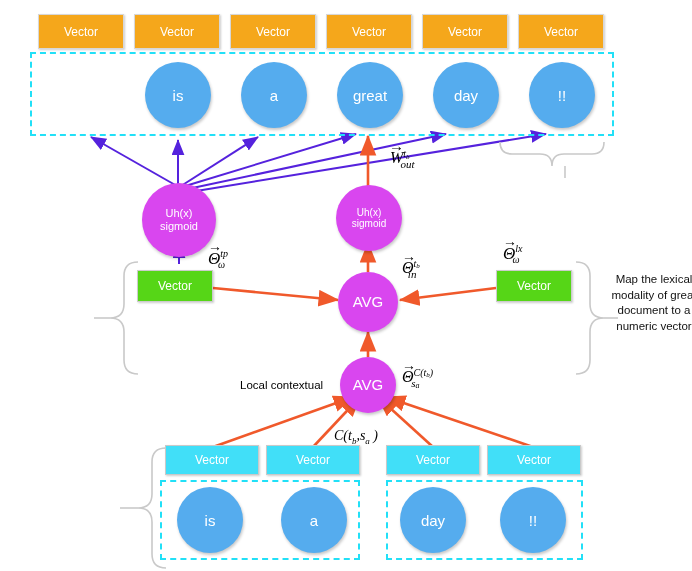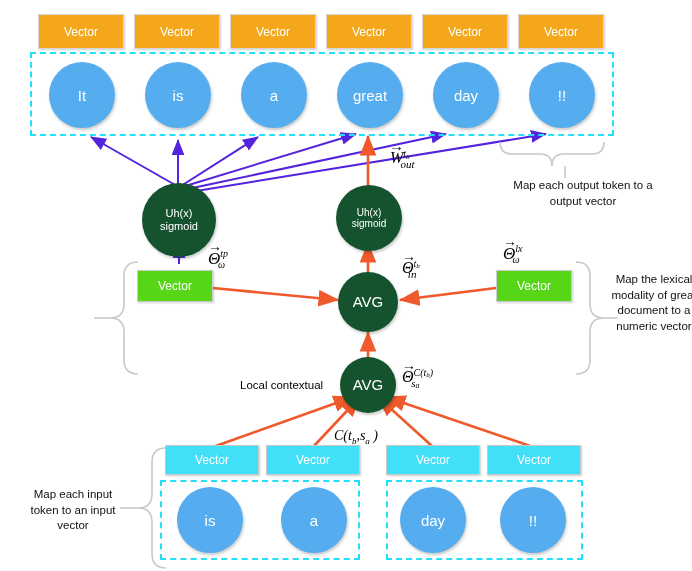--- a/index.html
+++ b/index.html
@@ -16,21 +16,21 @@
               box-shadow:1px 1px 2px rgba(0,0,0,.20);}
   
   .vec-green{background:#56D617;border:1px solid #cccccc;font-size:12px;
              box-shadow:1px 1px 2px rgba(0,0,0,.20);}
   
   .vec-cyan{background:#41DFF8;border:1px solid #c9c9c9;font-size:12px;
             box-shadow:1px 1px 2px rgba(0,0,0,.20);}
 
   .token{border-radius:50%;background:#55ACEE;font-size:15px;
          box-shadow:1px 2px 3px rgba(0,0,0,.22);}
-  .redcircle{border-radius:50%;background:#14532d;font-size:11px;line-height:1.15;
+  .redcircle{border-radius:50%;background:#d946ef;font-size:11px;line-height:1.15;
              box-shadow:1px 2px 3px rgba(0,0,0,.22);}
   .redcircle.avg{font-size:15px;}
   .graycircle{border-radius:50%;background:#757575;font-size:13px;
               box-shadow:1px 2px 3px rgba(0,0,0,.22);}
 
   .dashbox{position:absolute;border:2px dashed #22E0F7;box-sizing:border-box;}
 
   .caption{position:absolute;color:#111111;font-size:11.5px;line-height:1.35;
            text-align:center;}
   .mathlbl{position:absolute;color:#000000;font-family:"Liberation Serif", serif;
@@ -100,28 +100,26 @@
 
   <div class="dashbox" style="left:22px;top:52px;width:584px;height:84px;"></div>
 
   <div class="node vec-orange" style="left:30px;top:14px;width:86px;height:35px;">Vector</div>
   <div class="node vec-orange" style="left:126px;top:14px;width:86px;height:35px;">Vector</div>
   <div class="node vec-orange" style="left:222px;top:14px;width:86px;height:35px;">Vector</div>
   <div class="node vec-orange" style="left:318px;top:14px;width:86px;height:35px;">Vector</div>
   <div class="node vec-orange" style="left:414px;top:14px;width:86px;height:35px;">Vector</div>
   <div class="node vec-orange" style="left:510px;top:14px;width:86px;height:35px;">Vector</div>
 
-  <div class="node token" style="left:41px;top:62px;width:66px;height:66px;">It</div>
   <div class="node token" style="left:137px;top:62px;width:66px;height:66px;">is</div>
   <div class="node token" style="left:233px;top:62px;width:66px;height:66px;">a</div>
   <div class="node token" style="left:329px;top:62px;width:66px;height:66px;">great</div>
   <div class="node token" style="left:425px;top:62px;width:66px;height:66px;">day</div>
   <div class="node token" style="left:521px;top:62px;width:66px;height:66px;">!!</div>
 
-  <div class="caption" style="left:500px;top:178px;width:150px;">Map each output token to a output vector</div>
 
   <div class="node redcircle" style="left:134px;top:183px;width:74px;height:74px;flex-direction:column;">
     <span>Uh(x)</span>
     <span>sigmoid</span>
   </div>
   <div class="node redcircle" style="left:328px;top:185px;width:66px;height:66px;flex-direction:column;font-size:10px;">
     <span>Uh(x)</span>
     <span>sigmoid</span>
   </div>
 
@@ -177,15 +175,14 @@
   <div class="node vec-cyan" style="left:479px;top:445px;width:94px;height:30px;">Vector</div>
 
   <div class="dashbox" style="left:152px;top:480px;width:200px;height:80px;"></div>
   <div class="dashbox" style="left:378px;top:480px;width:197px;height:80px;"></div>
 
   <div class="node token" style="left:169px;top:487px;width:66px;height:66px;">is</div>
   <div class="node token" style="left:273px;top:487px;width:66px;height:66px;">a</div>
   <div class="node token" style="left:392px;top:487px;width:66px;height:66px;">day</div>
   <div class="node token" style="left:492px;top:487px;width:66px;height:66px;">!!</div>
 
-  <div class="caption" style="left:12px;top:487px;width:106px;">Map each input token to an input vector</div>
 
 </div>
 
 </body></html>

